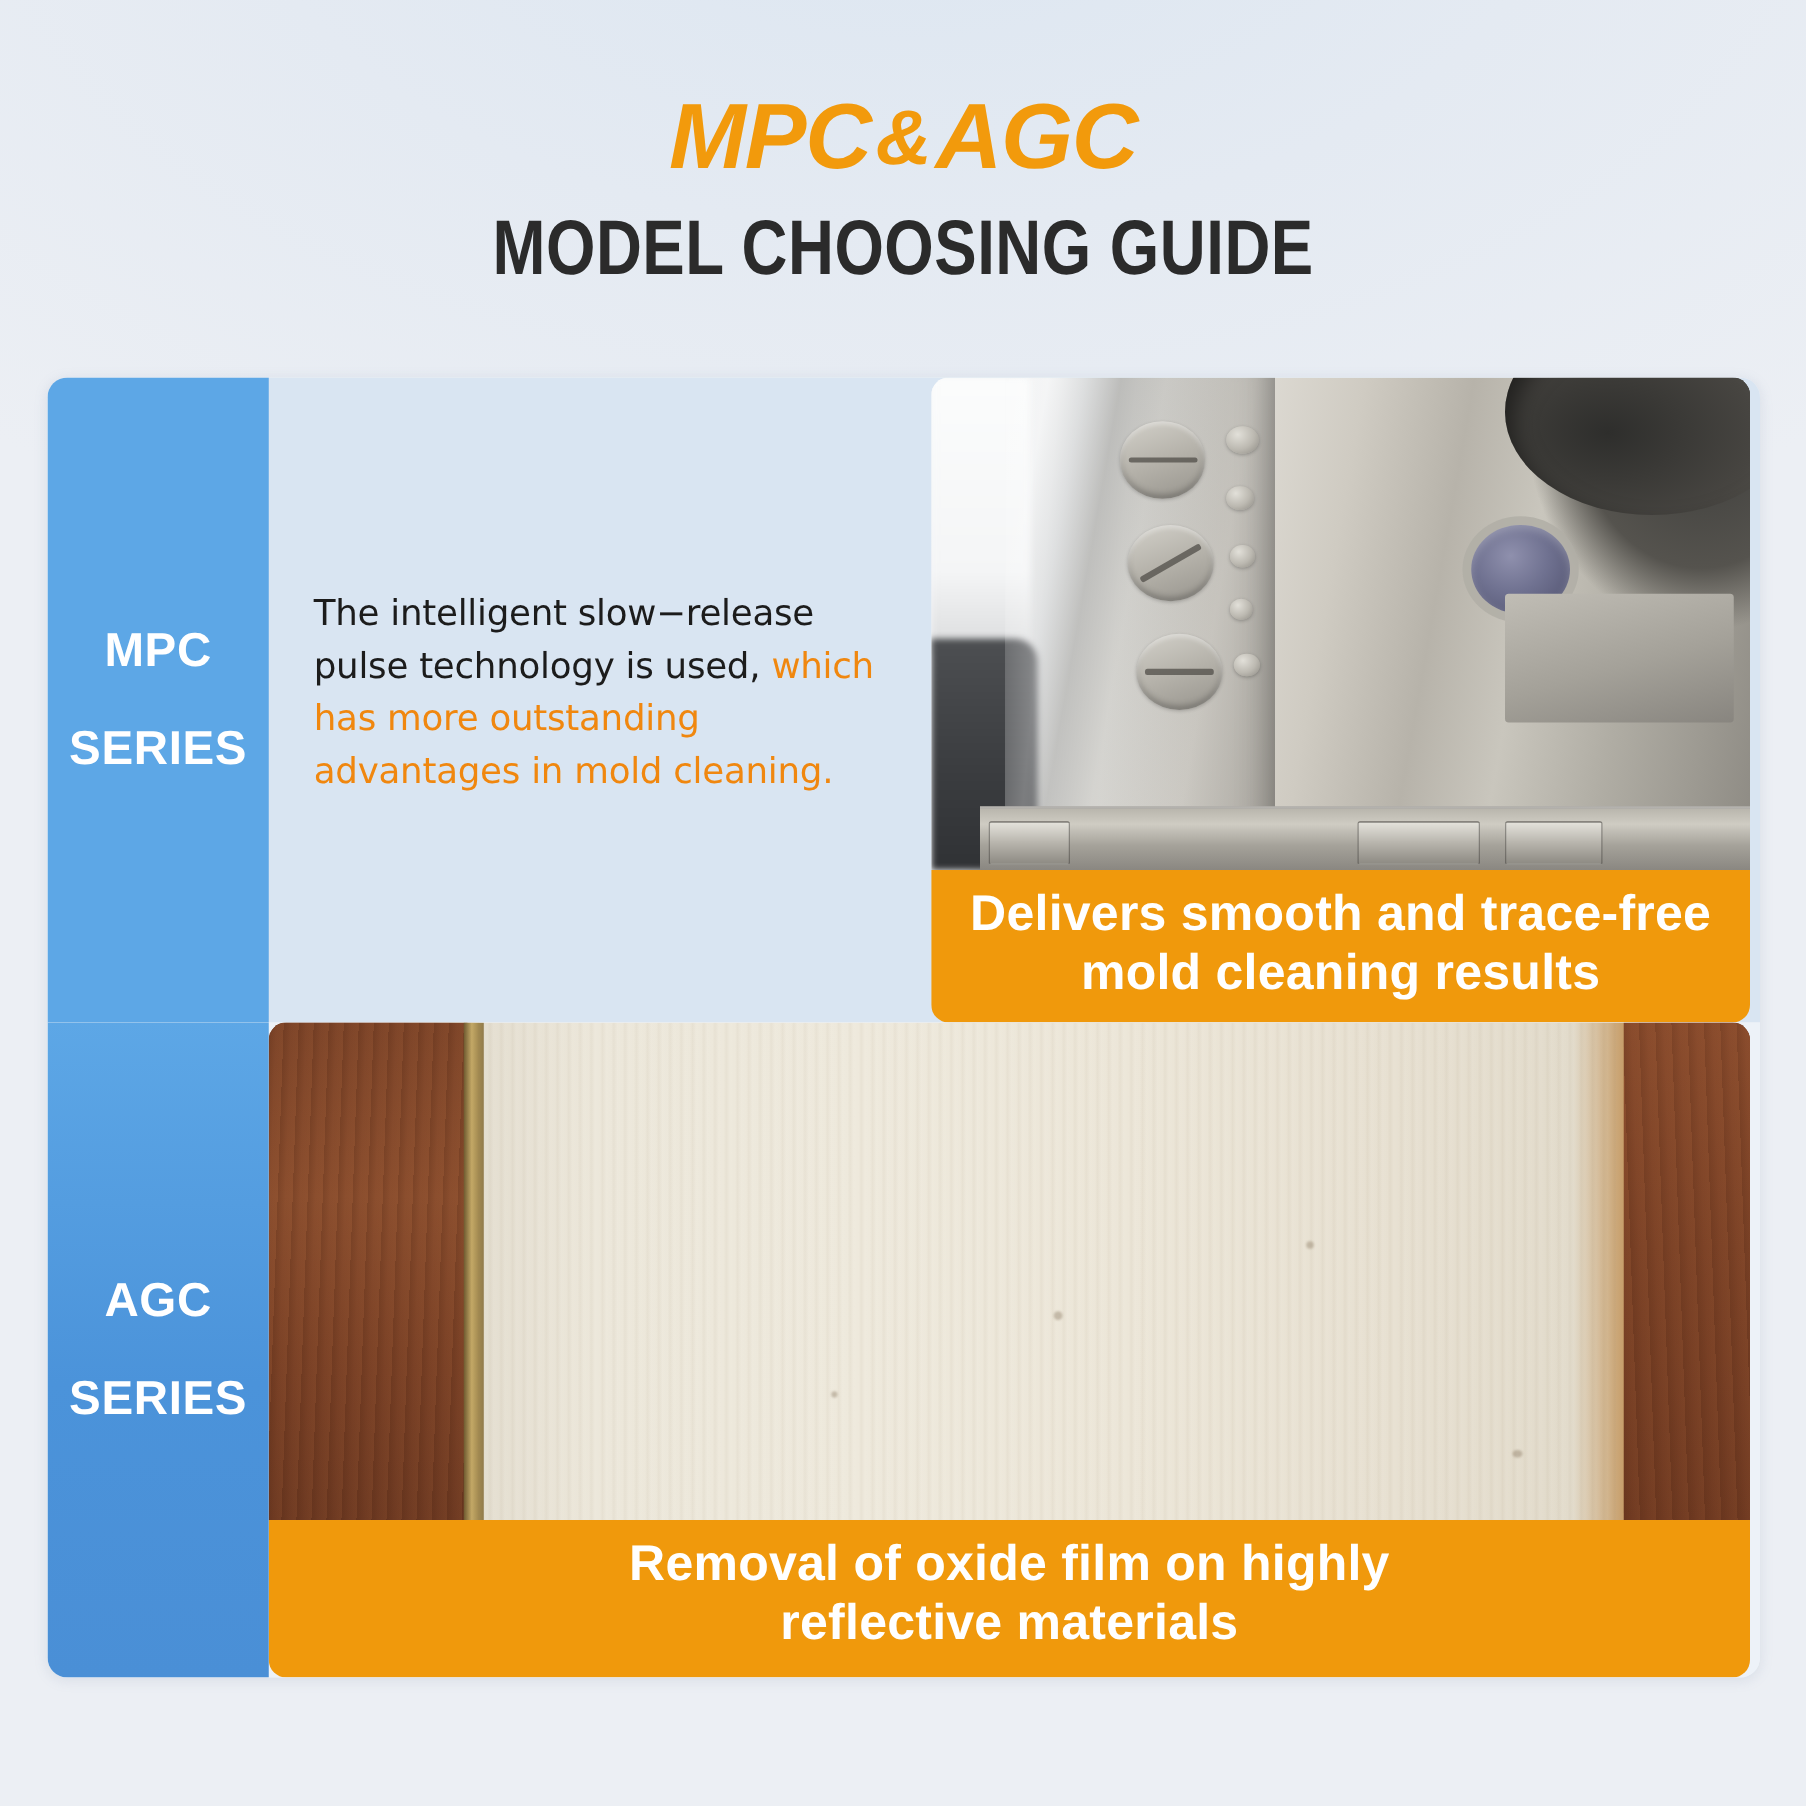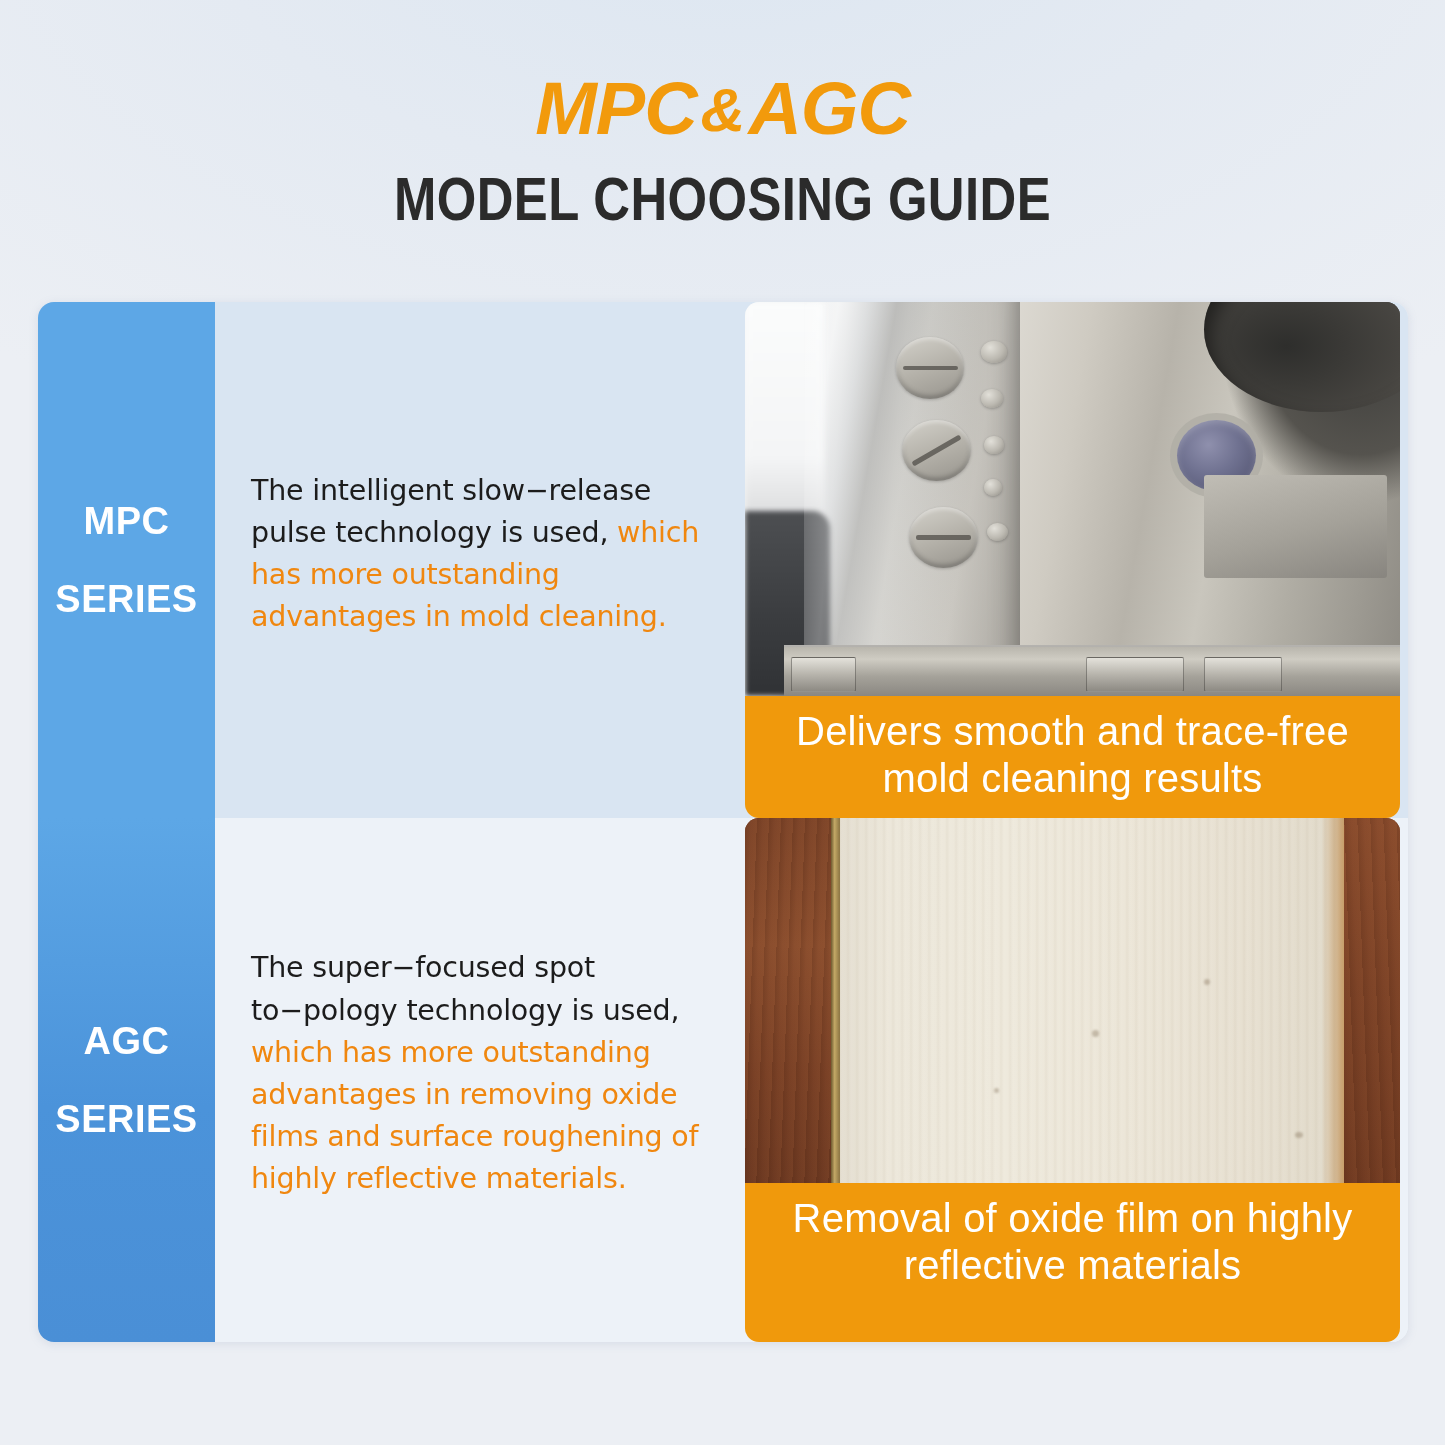--- a/index.html
+++ b/index.html
@@ -289,29 +289,29 @@
     filter:blur(1px);
   }
 
   
   .caption {
     flex:0 0 auto;
     background:#f0990c;
     color:#ffffff;
     text-align:center;
     font-family:"Liberation Sans Narrow","Liberation Sans", sans-serif;
-    font-weight:normal;
+    font-weight:bold;
     font-size:40px;
     line-height:1.18;
     letter-spacing:0.2px;
     padding:12px 16px 14px;
     white-space:pre-line;
   }
   .caption-1 { height:122px; }
-  .caption-2 { height:159px; }
+  .caption-2 { height:126px; }
 </style>
 </head>
 <body>
 
 <div class="header">
   <div class="title-main">
     <span>MPC</span><span class="amp">&amp;</span><span>AGC</span>
   </div>
   <div class="title-sub">MODEL CHOOSING GUIDE</div>
 </div>
@@ -362,26 +362,20 @@
     </div>
   </div>
 
   <div class="row row-agc">
 
     <div class="sidebar sidebar-agc">
       <span class="line1">AGC</span>
       <span class="line2">SERIES</span>
     </div>
 
-    <div class="textcol">
-      <p class="body-text">
-        <span class="lead">The super−focused spot to−pology technology is used,</span>
-        <span class="hl">which has more outstanding advantages in removing oxide films and surface roughening of highly reflective materials.</span>
-      </p>
-    </div>
 
     <div class="photocol">
       <div class="photo-frame">
 
         <div class="photo photo-strip">
           <div class="strip-wood-l"></div>
           <div class="strip-wood-r"></div>
           <div class="strip-edge-l"></div>
           <div class="strip-grain"></div>
           <div class="strip-spot" style="left:53%;top:58%;width:7px;height:7px;"></div>

